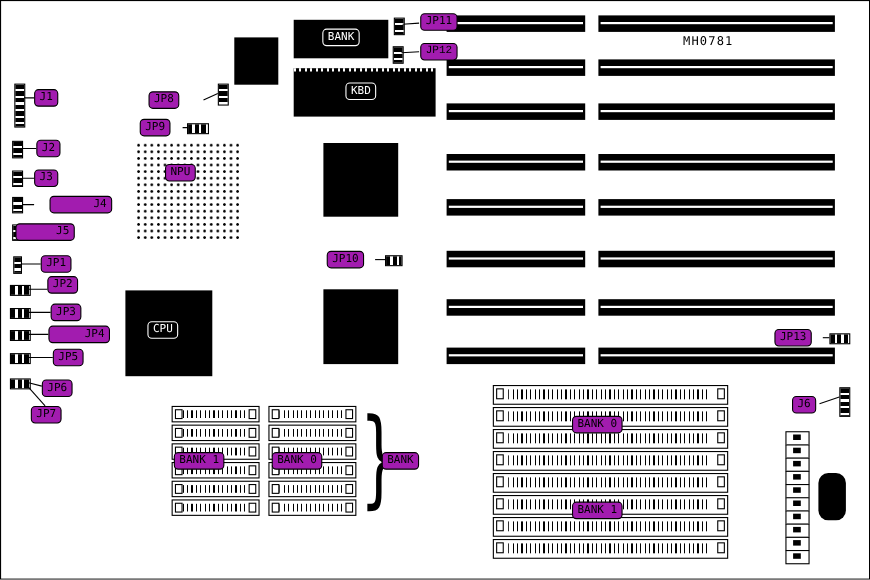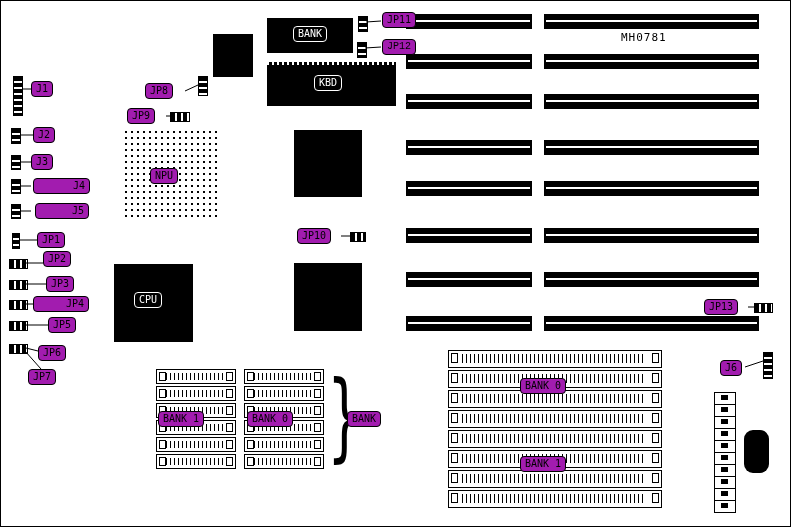--- a/index.html
+++ b/index.html
@@ -95,49 +95,49 @@
   <div class="pins-v" style="left:11px; top:232px; height:14px; width:6px;"></div>
   <div class="pins-h" style="left:8px;  top:258px; width:17px;"></div>
   <div class="pins-h" style="left:8px;  top:279px; width:17px;"></div>
   <div class="pins-h" style="left:8px;  top:299px; width:17px;"></div>
   <div class="pins-h" style="left:8px;  top:320px; width:17px;"></div>
   <div class="pins-h" style="left:8px;  top:343px; width:17px;"></div>
 
   <div class="tag" style="left:30px; top:80px;">J1</div>
   <div class="tag" style="left:32px; top:126px;">J2</div>
   <div class="tag" style="left:30px; top:153px;">J3</div>
-  <div class="tag" style="left:32px; top:177px;padding-left:39px;">J4</div>
-  <div class="tag" style="left:34px; top:202px;padding-left:36px;">J5</div>
+  <div class="tag" style="left:44px; top:177px;padding-left:39px;">J4</div>
+  <div class="tag" style="left:13px; top:202px;padding-left:36px;">J5</div>
   <div class="tag" style="left:36px; top:231px;">JP1</div>
   <div class="tag" style="left:42px; top:250px;">JP2</div>
   <div class="tag" style="left:45px; top:275px;">JP3</div>
-  <div class="tag" style="left:32px; top:295px;padding-left:32px;">JP4</div>
+  <div class="tag" style="left:43px; top:295px;padding-left:32px;">JP4</div>
   <div class="tag" style="left:47px; top:316px;">JP5</div>
   <div class="tag" style="left:37px; top:344px;">JP6</div>
   <div class="tag" style="left:27px; top:368px;">JP7</div>
 
   <div class="chip" style="left:212px; top:33px; width:40px; height:43px;"></div>
   <div class="pins-v" style="left:197px; top:75px; height:18px;"></div>
-  <div class="tag" style="left:144px; top:82px;text-align:center;">JP8</div>
+  <div class="tag" style="left:134px; top:82px;text-align:center;">JP8</div>
   <div class="tag" style="left:126px; top:107px;">JP9</div>
   <div class="pins-h" style="left:169px; top:111px; width:18px;"></div>
 
   <div class="chip" style="left:266px; top:17px; width:86px; height:35px;"></div>
   <div class="tag rev" style="left:292px; top:25px;">BANK</div>
 
   <div class="pins-v" style="left:357px; top:15px; height:14px;"></div>
   <div class="tag" style="left:381px; top:11px;">JP11</div>
   <div class="pins-v" style="left:356px; top:41px; height:14px;"></div>
   <div class="tag" style="left:381px; top:38px;font-family:Liberation Mono, monospace;">JP12</div>
 
   <div class="chip kbd-chip" style="left:266px; top:61px; width:129px; height:44px;"></div>
   <div class="tag rev" style="left:313px; top:74px;">KBD</div>
 
   <div class="pga" style="left:122px; top:128px; width:96px; height:90px;"></div>
-  <div class="tag" style="left:149px; top:167px;">NPU</div>
+  <div class="tag" style="left:149px; top:148px;">NPU</div>
 
   <div class="chip" style="left:293px; top:129px; width:68px; height:67px;"></div>
   <div class="chip" style="left:293px; top:262px; width:68px; height:68px;"></div>
 
   <div class="tag" style="left:296px; top:227px;">JP10</div>
   <div class="pins-h" style="left:349px; top:231px; width:14px;"></div>
 
   <div class="chip" style="left:113px; top:263px; width:79px; height:78px;"></div>
   <div class="tag rev" style="left:133px; top:291px;">CPU</div>
 

